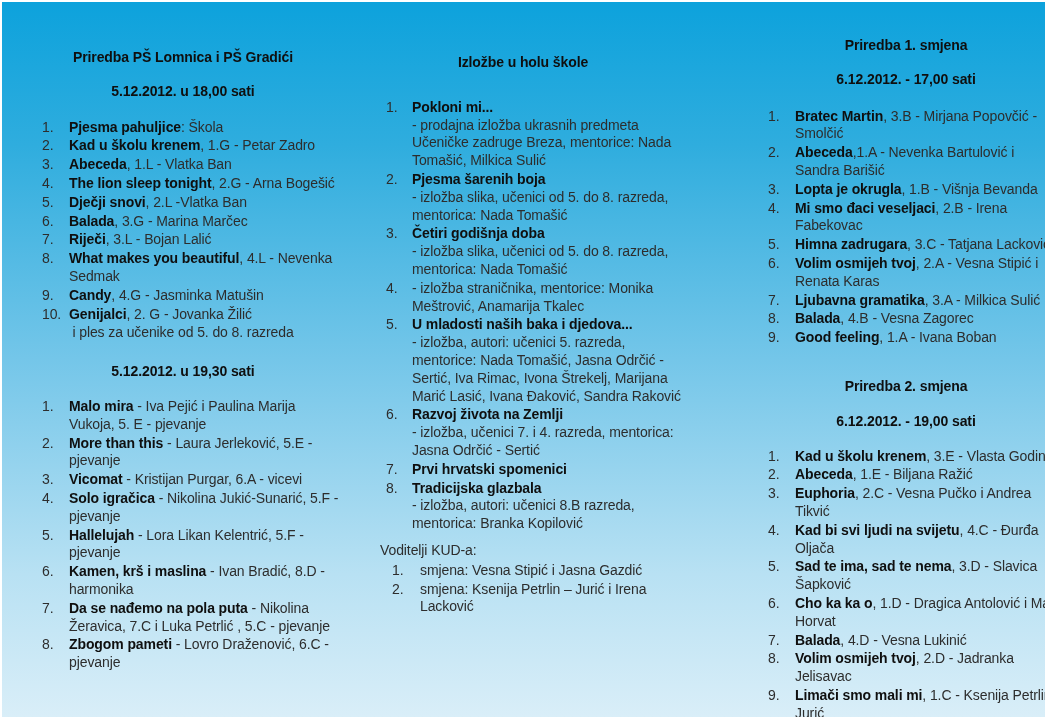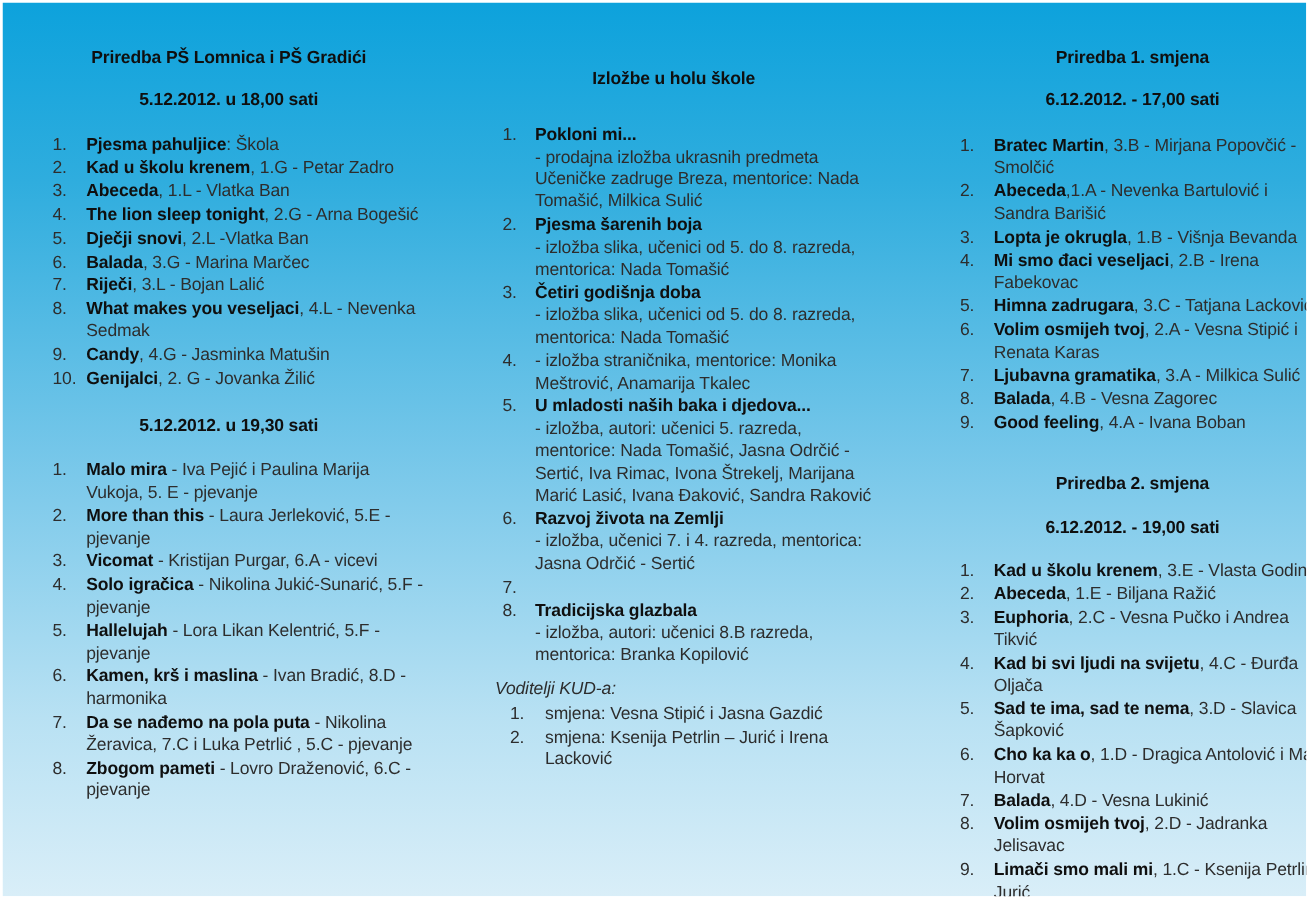--- a/index.html
+++ b/index.html
@@ -16,36 +16,36 @@
       var(--bg_bottom,#d9eef8) 100%);
     font-family:"Liberation Sans", sans-serif;
     font-size:14px;
     line-height:17.8px;
     letter-spacing:-0.1px;
     color:#2d2d2d;
     overflow:hidden;
   }
   .col { position:absolute; top:0; bottom:0; }
   .col1 { left:22px;  width:318px; }
-  .col2 { left:378px; width:318px; }
+  .col2 { left:362px; width:318px; }
   .col3 { left:748px; width:312px; }
 
   .heading { font-weight:bold; text-align:center; color:#0f0f0f; }
   .subtitle { text-align:center; }
 
-  .c1-title   { margin-top:35px; }
+  .c1-title   { margin-top:47px; }
   .c1-date    { margin-top:16px; }
   .c1-list    { margin-top:18px; }
   .c1-title2  { margin-top:25px; }
   .c1-date2   { margin-top:21px; }
   .c1-list2   { margin-top:17px; }
 
   .c2-title   { margin-top:52px; }
   .c2-list    { margin-top:27px; }
-  .c2-kud-h   { margin-top:9px;  padding-left:16px;font-style:italic; }
+  .c2-kud-h   { margin-top:9px;  padding-left:16px; }
   .c2-kud     { margin-top:2px; }
 
   .c3-title   { margin-top:35px; }
   .c3-date    { margin-top:16px; }
   .c3-list    { margin-top:19px; }
   .c3-title2  { margin-top:31px; }
   .c3-date2   { margin-top:17px; }
   .c3-list2   { margin-top:17px; }
 
   .list { padding-left:18px; }
@@ -99,34 +99,35 @@
           <span class="txt"><b>Balada</b><span>, 3.G - Marina Marčec</span></span>
         </div>
 
         <div class="li">
           <span class="num">7.</span>
           <span class="txt"><b>Riječi</b><span>, 3.L - Bojan Lalić</span></span>
         </div>
 
         <div class="li">
           <span class="num">8.</span>
-          <span class="txt"><b>What makes you veseljaci</b><span>, 4.L - Nevenka Sedmak</span></span>
+          <span class="txt"><b>What makes you beautiful</b><span>, 4.L - Nevenka Sedmak</span></span>
         </div>
 
         <div class="li">
           <span class="num">9.</span>
           <span class="txt"><b>Candy</b><span>, 4.G - Jasminka Matušin</span></span>
         </div>
 
         <div class="li">
           <span class="num">10.</span>
           <span class="txt"><b>Genijalci</b><span>, 2. G - Jovanka Žilić</span></span>
         </div>
       </div>
 
+    <div class="subtitle">i ples za učenike od 5. do 8. razreda</div>
     <div class="heading c1-date2">5.12.2012. u 19,30 sati</div>
 
     <div class="list c1-list2">
 
         <div class="li">
           <span class="num">1.</span>
           <span class="txt"><b>Malo mira</b><span> - Iva Pejić i Paulina Marija Vukoja, 5. E - pjevanje</span></span>
         </div>
 
         <div class="li">
@@ -214,20 +215,21 @@
           <span class="num">6.</span>
           <span class="txt">
             <div class="bold-title">Razvoj života na Zemlji</div>
             <div>- izložba, učenici 7. i 4. razreda, mentorica: Jasna Odrčić - Sertić</div>
           </span>
         </div>
 
         <div class="li">
           <span class="num">7.</span>
           <span class="txt">
+            <div class="bold-title">Prvi hrvatski spomenici</div>
           </span>
         </div>
 
         <div class="li">
           <span class="num">8.</span>
           <span class="txt">
             <div class="bold-title">Tradicijska glazbala</div>
             <div>- izložba, autori: učenici 8.B razreda, mentorica: Branka Kopilović</div>
           </span>
         </div>
@@ -289,21 +291,21 @@
           <span class="txt"><b>Ljubavna gramatika</b><span>, 3.A - Milkica Sulić</span></span>
         </div>
 
         <div class="li">
           <span class="num">8.</span>
           <span class="txt"><b>Balada</b><span>, 4.B - Vesna Zagorec</span></span>
         </div>
 
         <div class="li">
           <span class="num">9.</span>
-          <span class="txt"><b>Good feeling</b><span>, 4.A - Ivana Boban</span></span>
+          <span class="txt"><b>Good feeling</b><span>, 1.A - Ivana Boban</span></span>
         </div>
       </div>
 
     <div class="heading c3-title2">Priredba 2. smjena</div>
     <div class="heading c3-date2">6.12.2012. - 19,00 sati</div>
 
     <div class="list c3-list2">
 
         <div class="li">
           <span class="num">1.</span>

